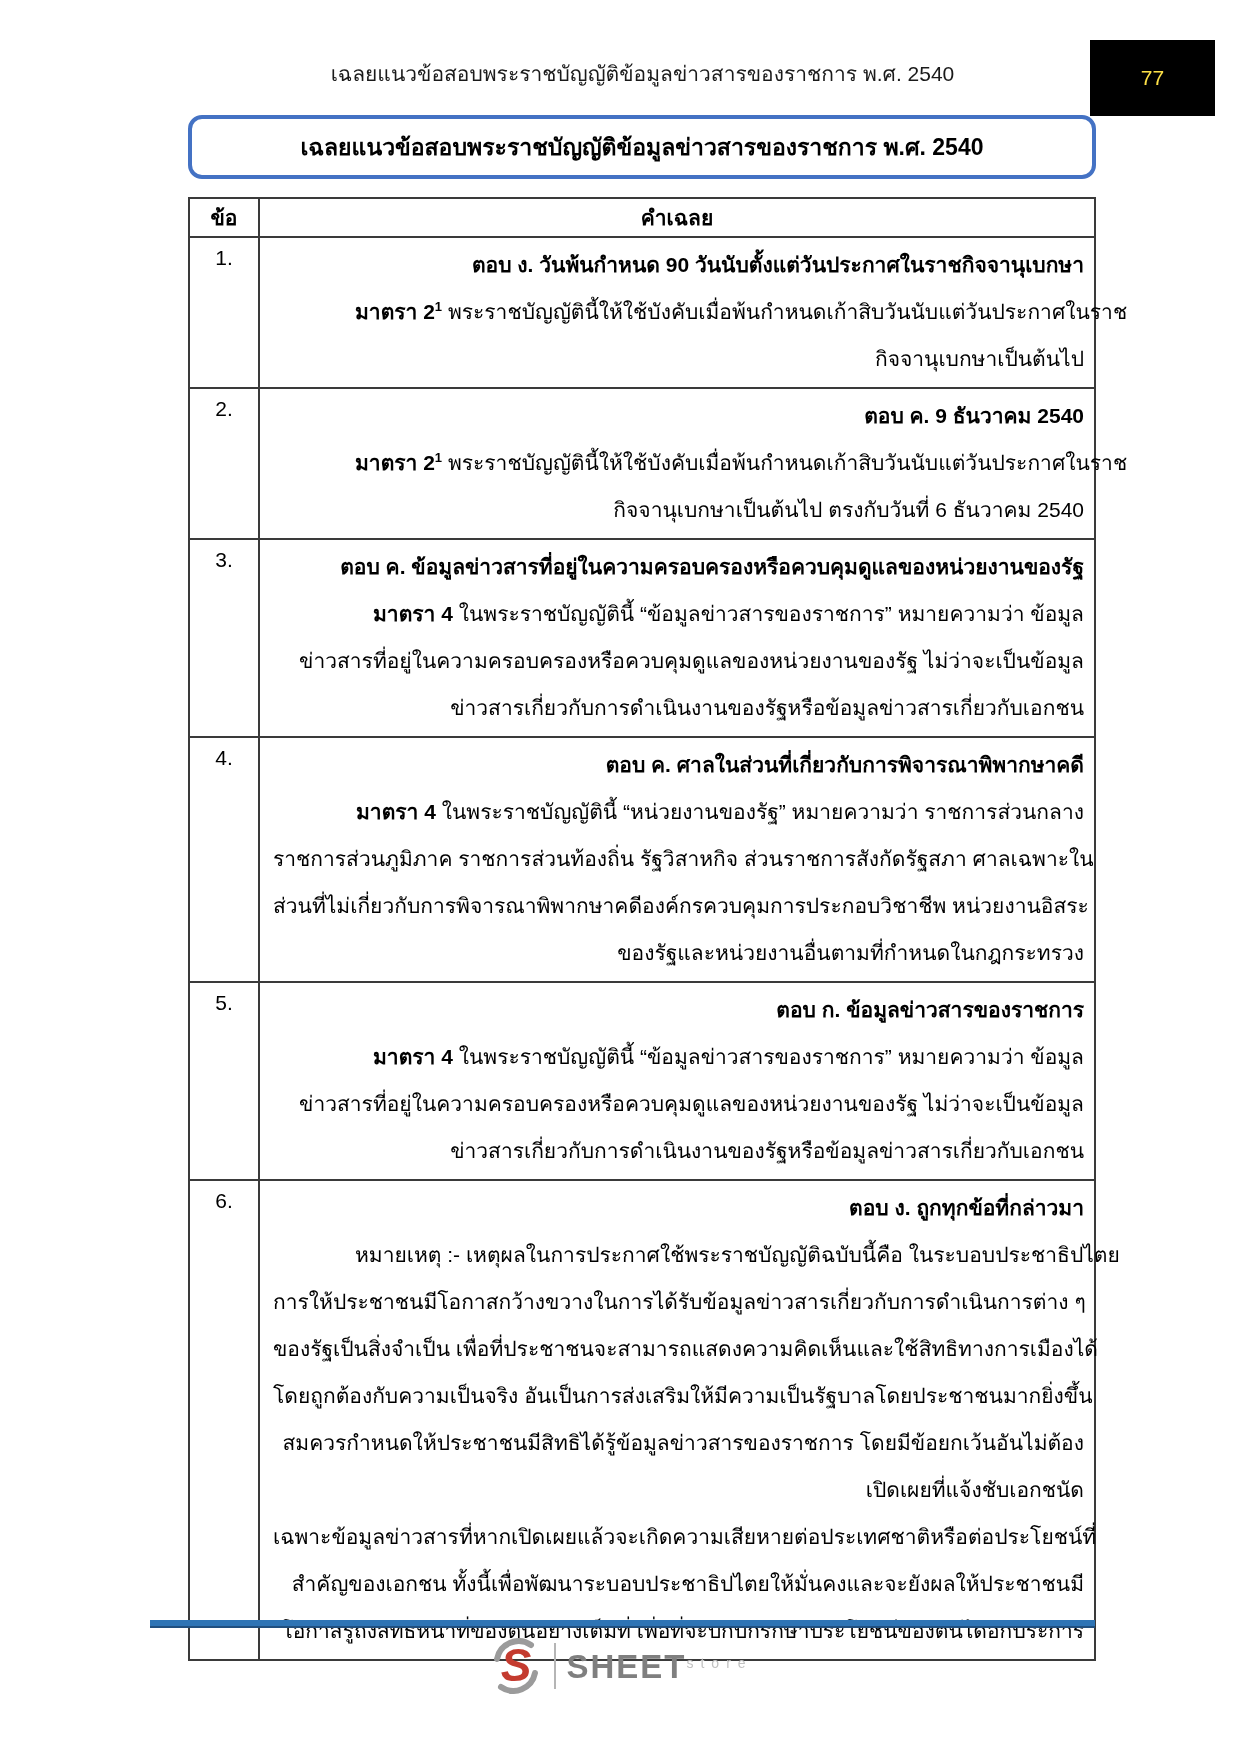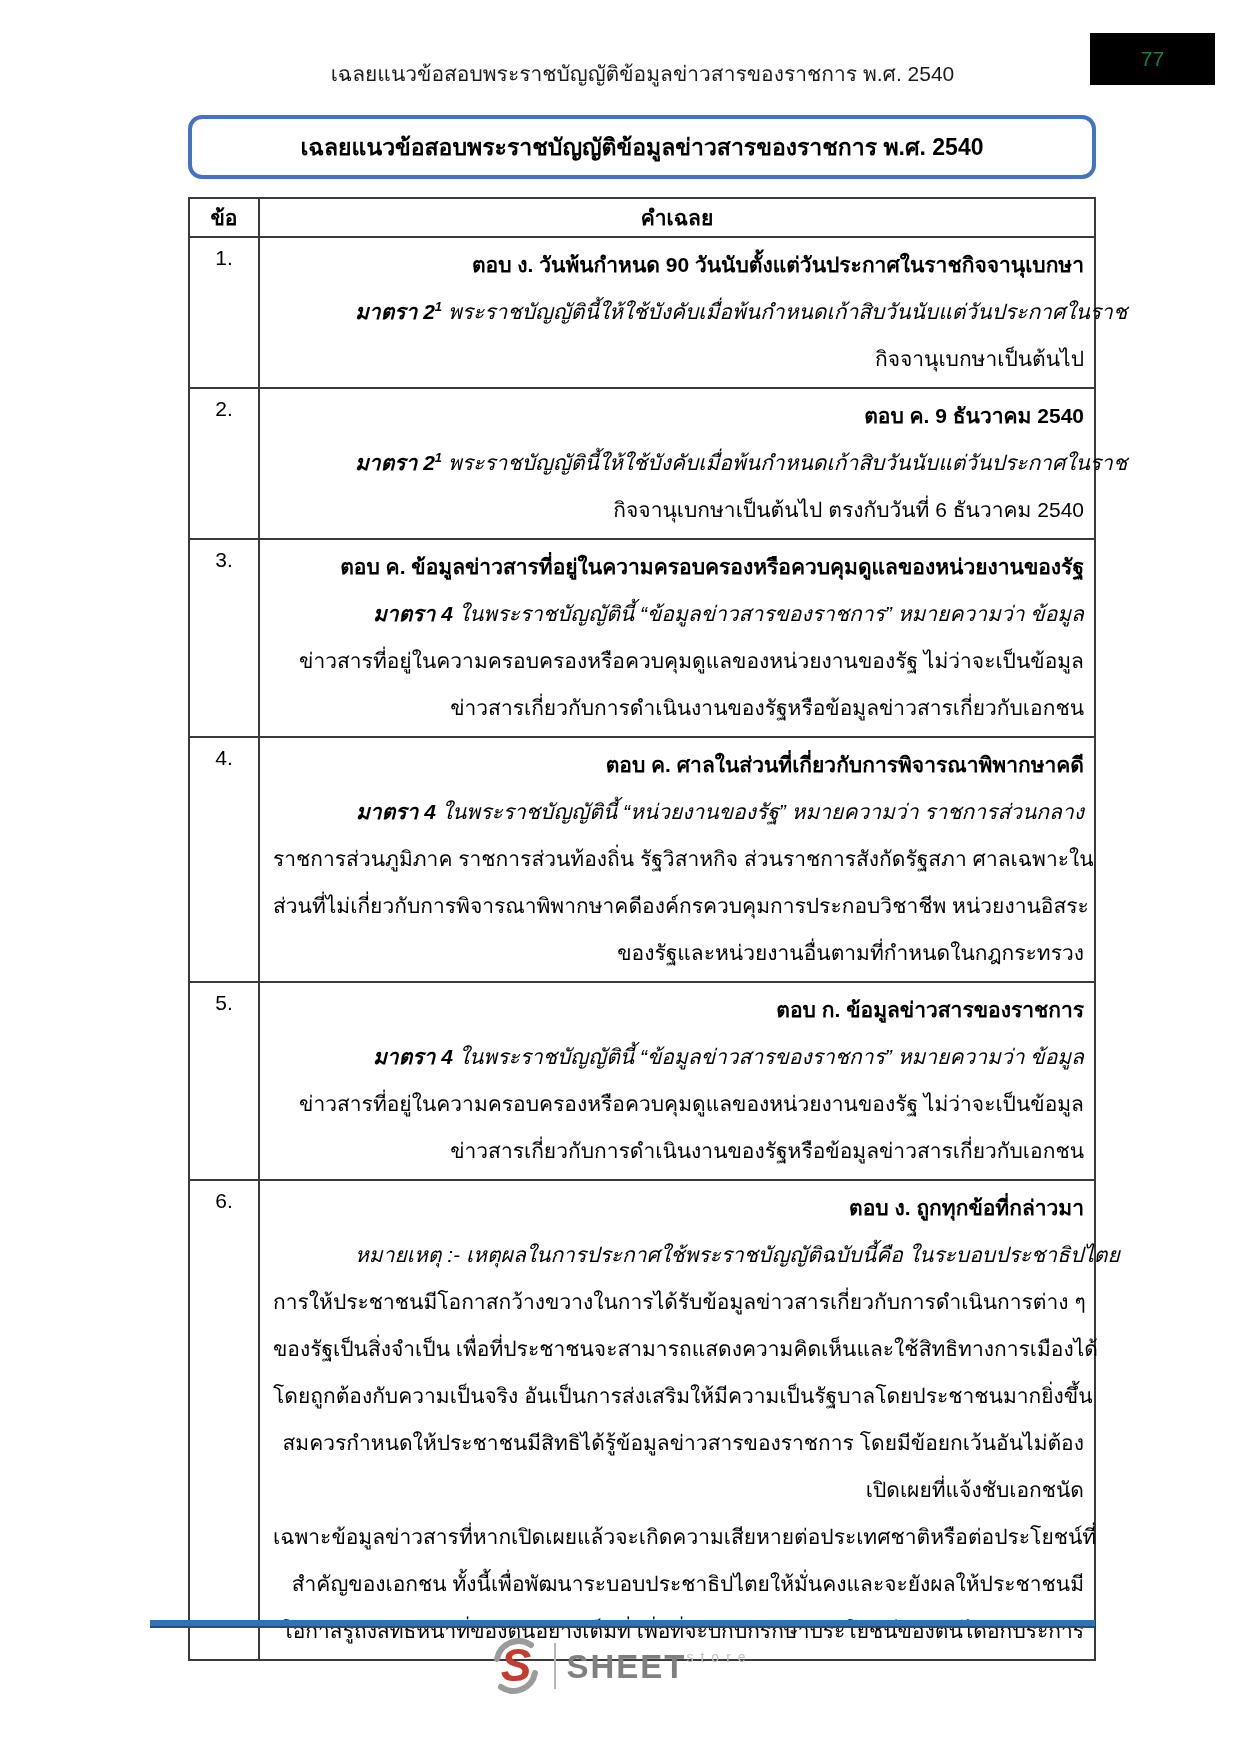--- a/index.html
+++ b/index.html
@@ -11,22 +11,22 @@
     color:#000;
   }
   .page { position:absolute; inset:0; }
 
   
   .running-header {
     position:absolute; top:57px; left:190px; width:905px;
     text-align:center; font-size:21px; color:#1a1a1a;
   }
   .page-number-box {
-    position:absolute; top:33px; left:1090px; width:125px; height:52px;
-    background:#000; color:#15803d;
+    position:absolute; top:40px; left:1090px; width:125px; height:76px;
+    background:#000; color:#fde047;
     display:flex; align-items:center; justify-content:center;
     font-size:21px;
   }
 
   
   .title-box {
     position:absolute; top:115px; left:188px; width:908px; height:64px;
     border:4px solid #4472C4; border-radius:14px; background:#fff;
     display:flex; align-items:center; justify-content:center;
     font-size:23px; font-weight:bold;
@@ -43,37 +43,37 @@
   }
   .answer-table thead th {
     height:36px; font-size:21px; font-weight:bold;
     text-align:center; vertical-align:middle; padding:2px 4px;
   }
   .col-no { width:70px; text-align:center; }
   td.col-no { font-size:21px; padding-top:8px; }
   td.col-body { padding:3px 10px 5px 13px; }
   .line { font-size:21px; line-height:47px; white-space:nowrap;text-align:right; }
   .line.answer { font-weight:bold; }
-  .line.indent { padding-left:82px;font-style:italic; }
+  .line.indent { padding-left:82px; }
   .line sup { font-size:13px; font-weight:bold; vertical-align:super; line-height:0; }
 
   
   .footer-rule {
     position:absolute; top:1620px; left:150px; width:945px; height:8px;
     background:#2E74B5; border-bottom:2px solid #204F7F;
   }
   .brand {
     position:absolute; top:1638px; left:0; width:100%;
     display:flex; align-items:center; justify-content:center; gap:10px;
   }
   .logo-mark { width:56px; height:56px; position:relative; flex:0 0 auto; }
   .brand-divider { width:2px; height:46px; background:#b5b5b5; }
   .brand-text { display:flex; line-height:1; }
   .brand-name { font-size:33px; font-weight:bold; color:#7f7f7f; letter-spacing:2px; }
-  .brand-sub  { font-size:14px; color:#c2c2c2; letter-spacing:7px; margin-top:0; }
+  .brand-sub  { font-size:14px; color:#c2c2c2; letter-spacing:7px; margin-top:6px; }
 </style>
 </head>
 <body>
 
 <div class="page">
 
   <div class="running-header">
     <span>เฉลยแนวข้อสอบพระราชบัญญัติข้อมูลข่าวสารของราชการ พ.ศ. 2540</span>
   </div>
 

